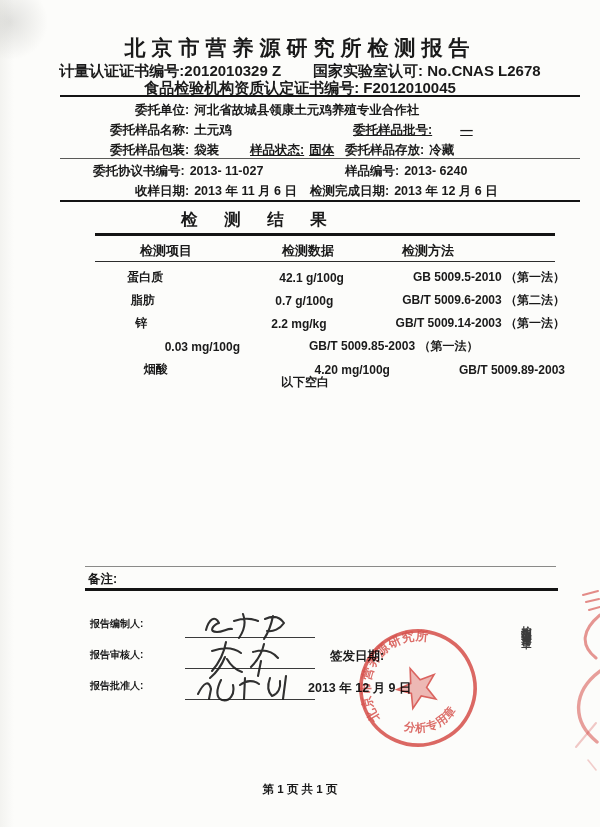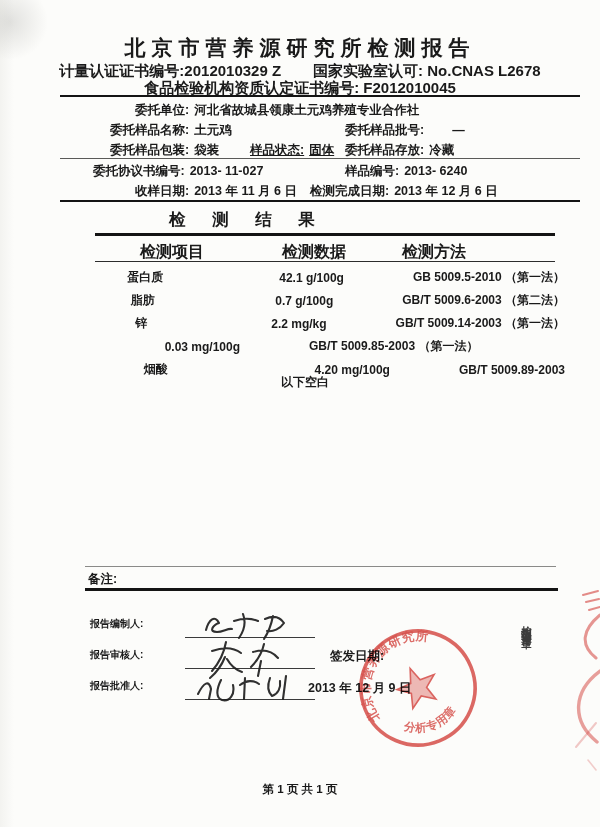--- a/index.html
+++ b/index.html
@@ -18,22 +18,22 @@
   .hr{position:absolute;background:#141414;}
   .hr-thin{position:absolute;background:#5a5a58;}
   
   .title{left:0;width:600px;top:34px;font-size:21px;letter-spacing:6px;font-weight:700;}
   .certline{left:0;width:600px;font-size:15px;font-weight:700;}
   .certline .gap{display:inline-block;width:32px;}
   
   .inf{font-size:12.5px;font-weight:600;white-space:nowrap;}
   .inf .v{margin-left:5px;}
   
-  .rtitle{left:0;width:495px;top:209px;font-size:16.5px;font-weight:700;letter-spacing:11px;}
-  .thead{font-size:16px;font-weight:600;}
+  .rtitle{left:0;width:495px;top:209px;font-size:16.5px;font-weight:700;letter-spacing:11px;padding-left:12px;}
+  .thead{font-size:13px;font-weight:600;}
   .trows{position:absolute;left:95px;top:266px;width:470px;}
   .trow{display:flex;height:23px;align-items:center;font-size:12px;font-weight:600;gap:32px;}
   .c-item{width:125px;text-align:center;}
   .c-value{width:145px;text-align:right;}
   .c-method{margin-left:37px;text-align:left;white-space:nowrap;}
   .endnote{left:215px;top:374px;width:180px;font-size:12px;font-weight:600;text-align:center;}
   
   .remark-label{left:88px;top:571px;font-size:12.5px;font-weight:600;}
   .siglabel{font-size:10px;font-weight:600;left:90px;}
   .sigline{position:absolute;left:185px;width:130px;height:0;border-bottom:1.5px solid #3a3a3a;}
@@ -58,21 +58,21 @@
 </div>
 <div class="abs certline center" style="top:79px;">食品检验机构资质认定证书编号: F2012010045</div>
 <div class="hr" style="left:60px;top:95px;width:520px;height:2px;"></div>
 
 <div class="abs inf" style="left:135px;top:102px;">
   <span>委托单位:</span><span class="v">河北省故城县领康土元鸡养殖专业合作社</span>
 </div>
 <div class="abs inf" style="left:110px;top:122px;">
   <span>委托样品名称:</span><span class="v">土元鸡</span>
 </div>
-<div class="abs inf" style="left:345px;top:122px;">
+<div class="abs inf" style="left:353px;top:122px;text-decoration:underline;">
   <span>委托样品批号:</span><span class="v" style="margin-left:28px;">—</span>
 </div>
 <div class="abs inf" style="left:110px;top:142px;">
   <span>委托样品包装:</span><span class="v">袋装</span>
 </div>
 <div class="abs inf" style="left:250px;top:142px;text-decoration:underline;">
   <span>样品状态:</span><span class="v">固体</span>
 </div>
 <div class="abs inf" style="left:345px;top:142px;">
   <span>委托样品存放:</span><span class="v">冷藏</span>

